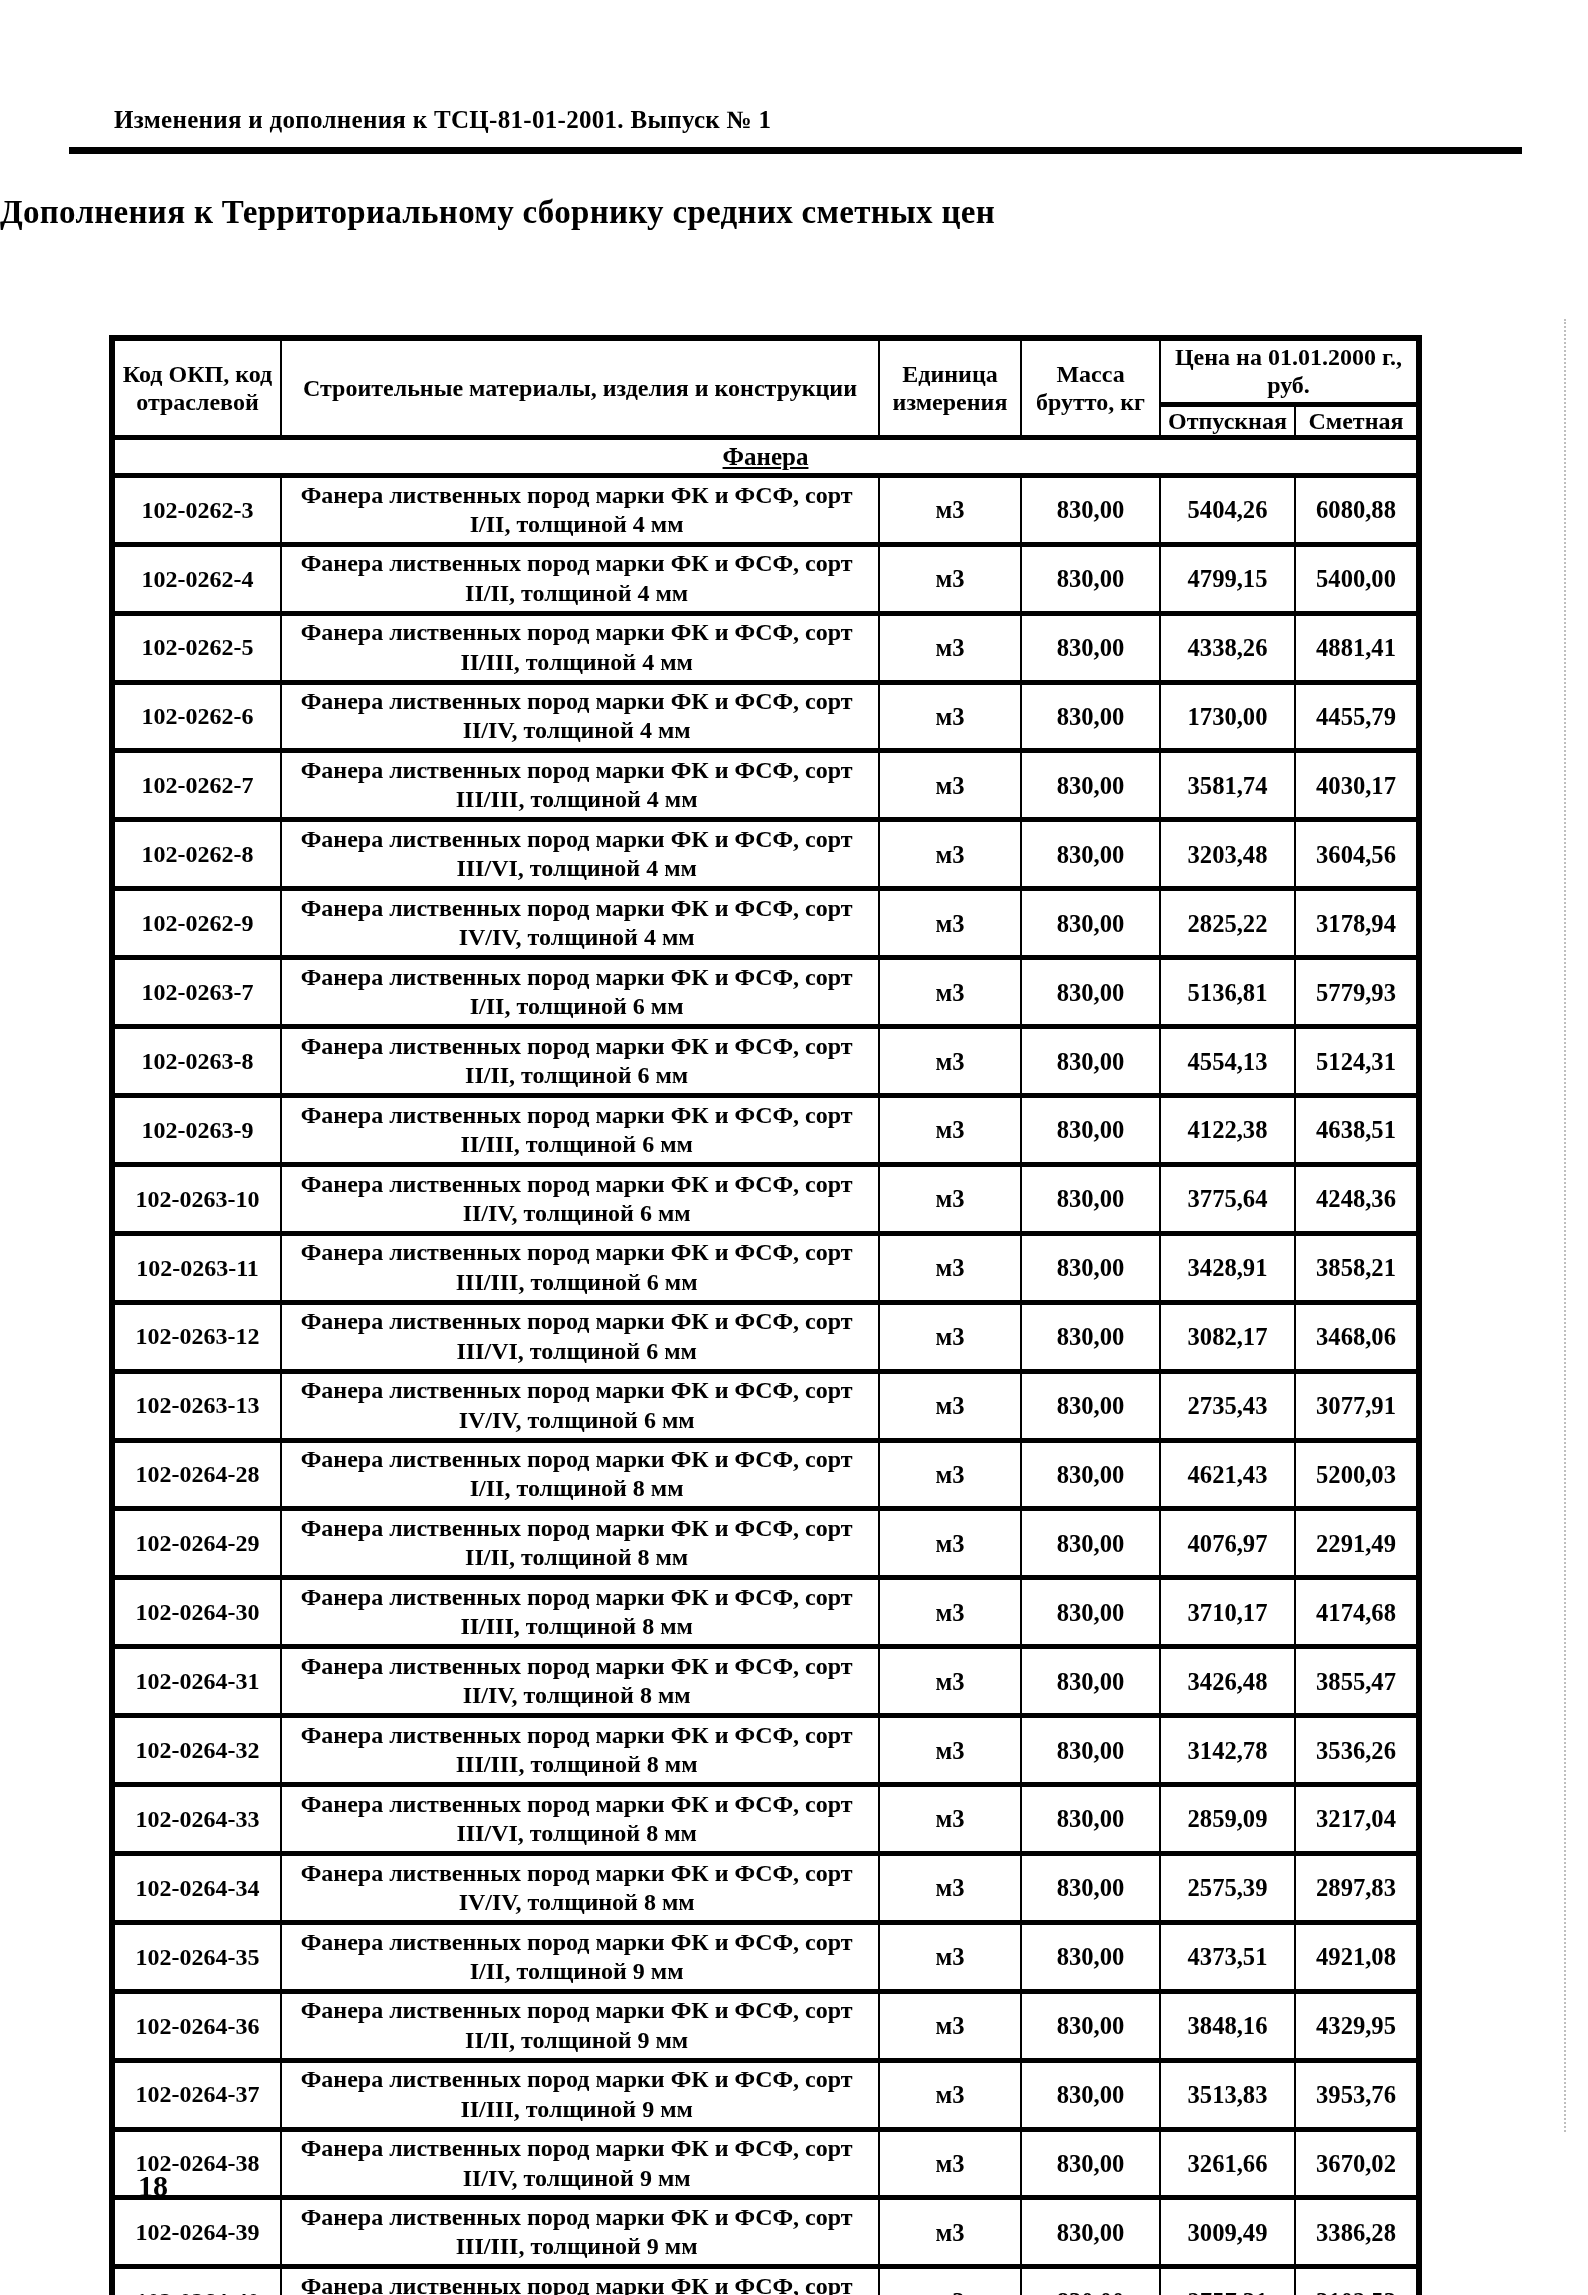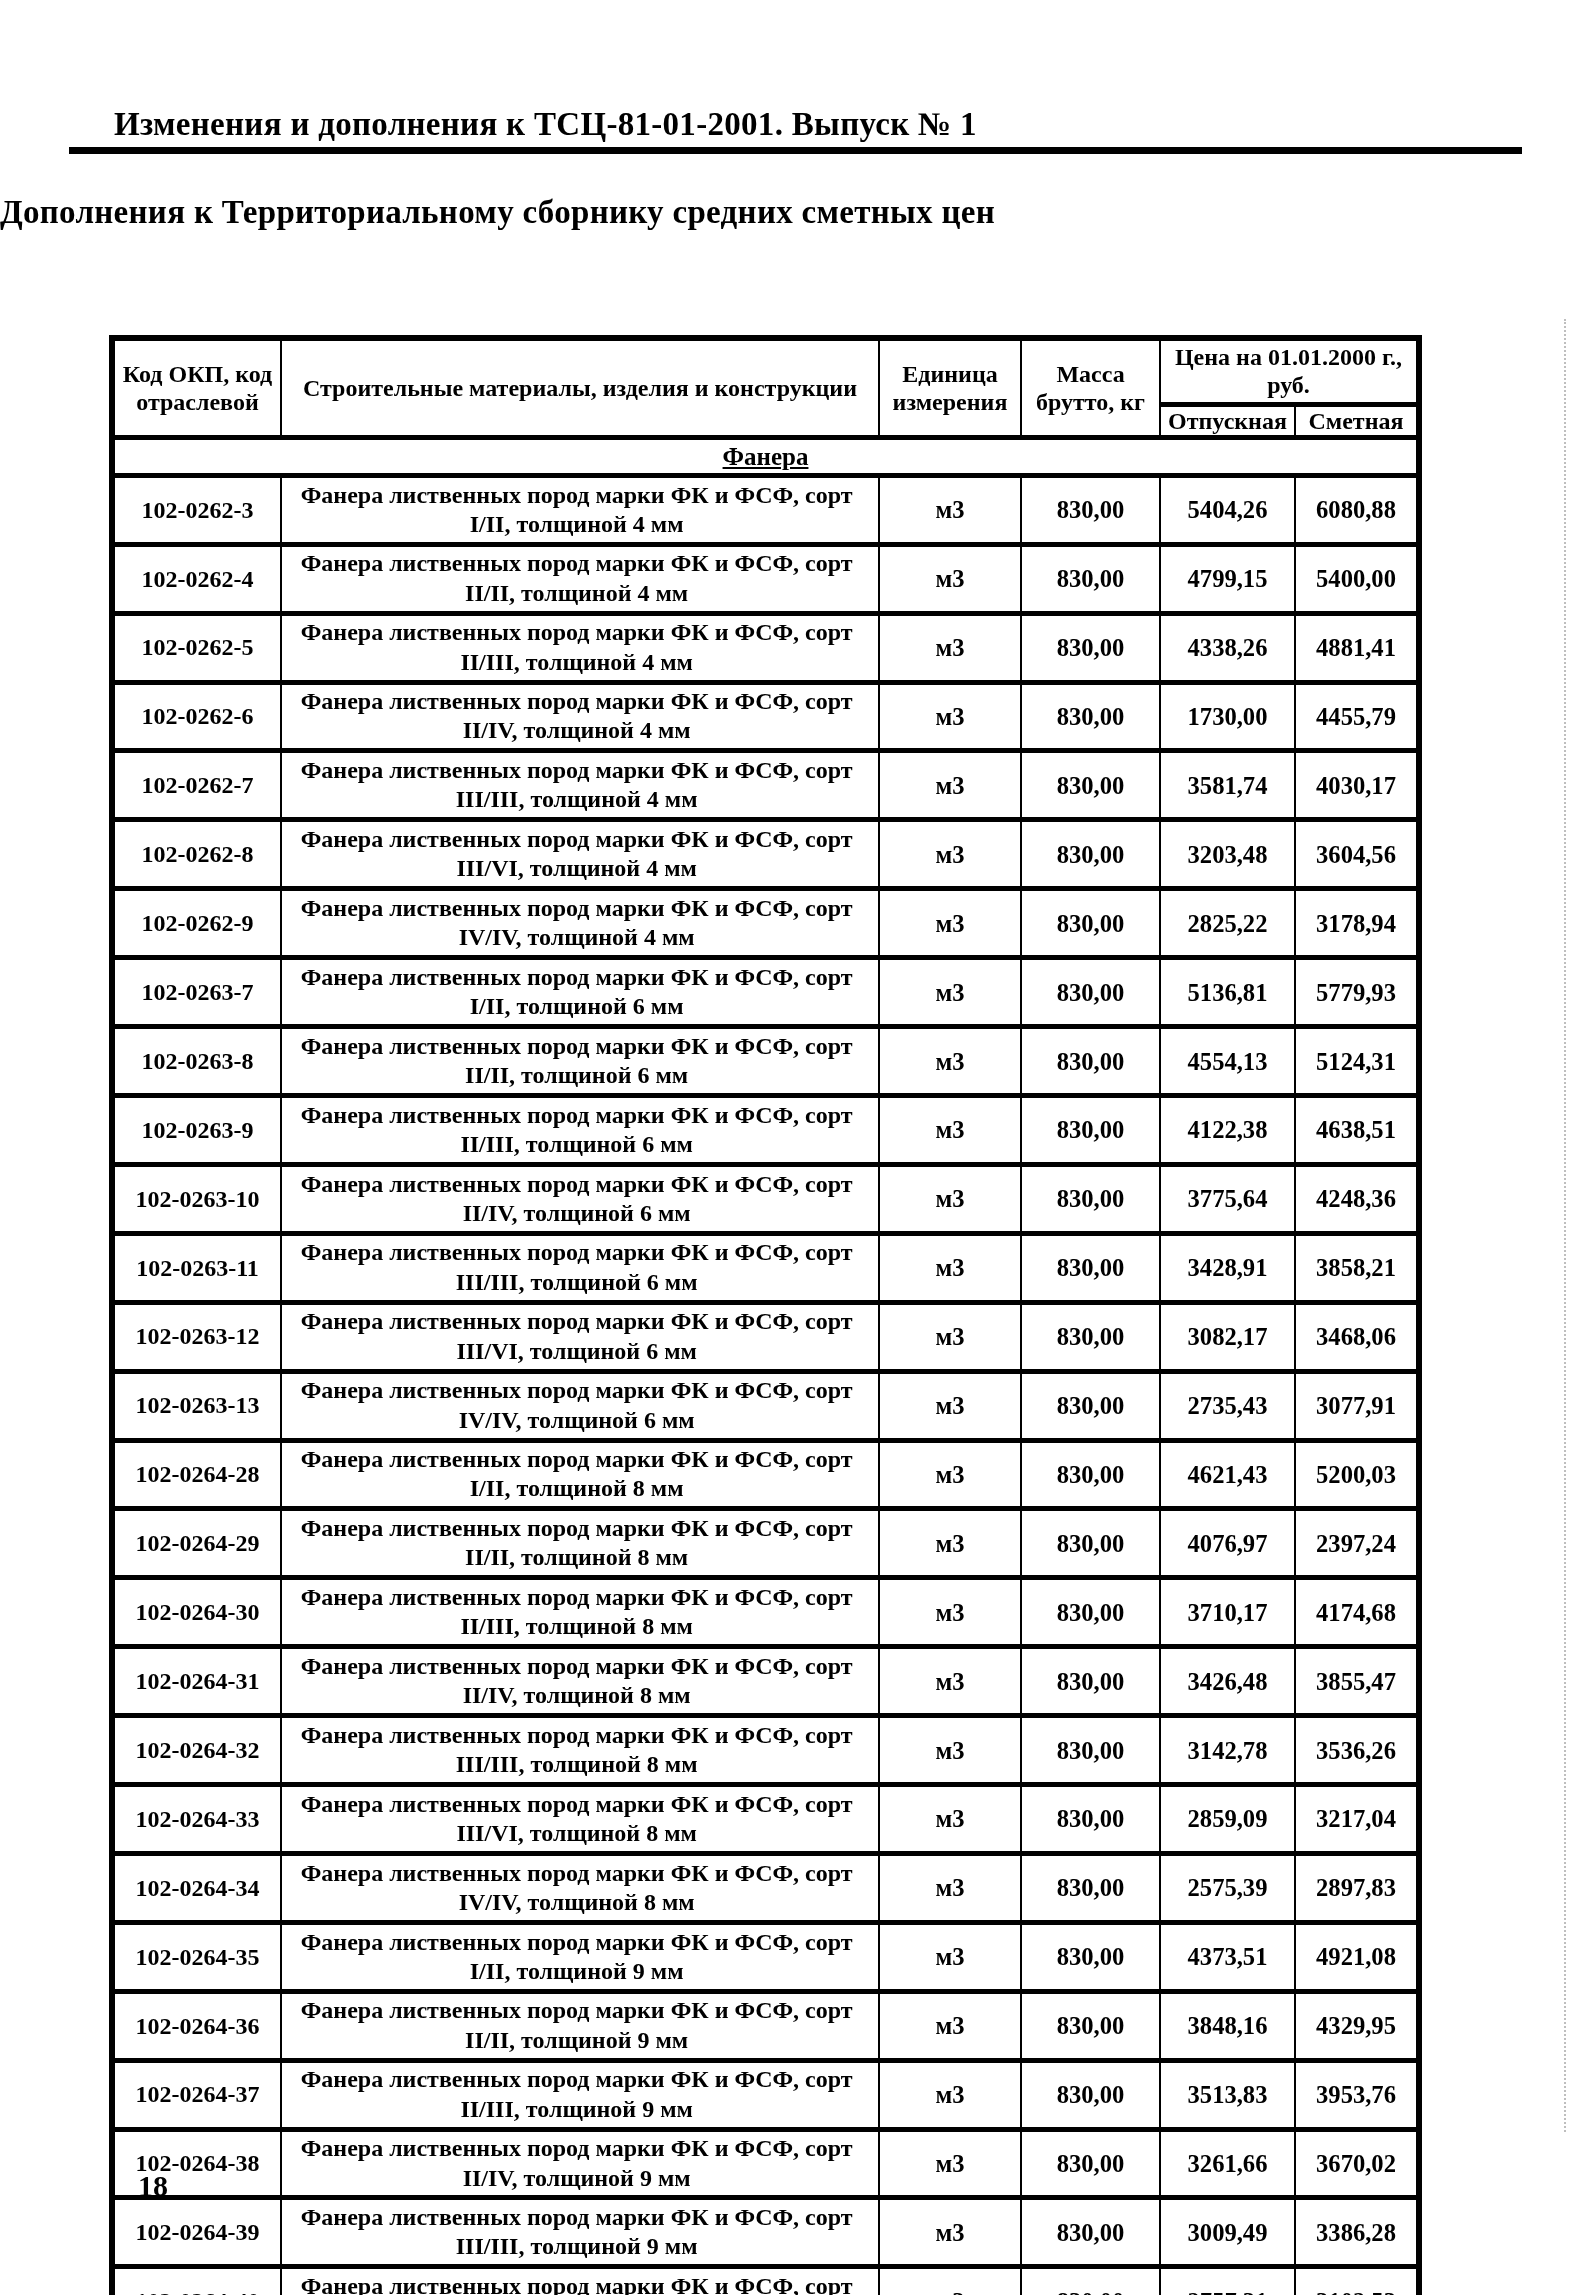--- a/index.html
+++ b/index.html
@@ -15,21 +15,21 @@
     background: #ffffff;
     color: #000000;
     font-family: "Liberation Serif", "DejaVu Serif", serif;
     font-weight: 700;
     overflow: hidden;
   }
   .running-head {
     position: absolute;
     left: 114px;
     top: 106px;
-    font-size: 33px;
+    font-size: 25px;
     letter-spacing: 0.3px;
     white-space: nowrap;
   }
   .head-rule {
     position: absolute;
     left: 69px;
     top: 147px;
     width: 1453px;
     height: 7.3px;
     background: #000000;
@@ -267,21 +267,21 @@
     <td class="c-mass">830,00</td>
     <td class="c-price">4621,43</td>
     <td class="c-price">5200,03</td>
   </tr>
         <tr class="data-row">
     <td class="c-code">102-0264-29</td>
     <td class="c-name">Фанера лиственных пород марки ФК и ФСФ, сорт II/II, толщиной 8 мм</td>
     <td class="c-unit">м3</td>
     <td class="c-mass">830,00</td>
     <td class="c-price">4076,97</td>
-    <td class="c-price">2397,24</td>
+    <td class="c-price">2291,49</td>
   </tr>
         <tr class="data-row">
     <td class="c-code">102-0264-30</td>
     <td class="c-name">Фанера лиственных пород марки ФК и ФСФ, сорт II/III, толщиной 8 мм</td>
     <td class="c-unit">м3</td>
     <td class="c-mass">830,00</td>
     <td class="c-price">3710,17</td>
     <td class="c-price">4174,68</td>
   </tr>
         <tr class="data-row">

